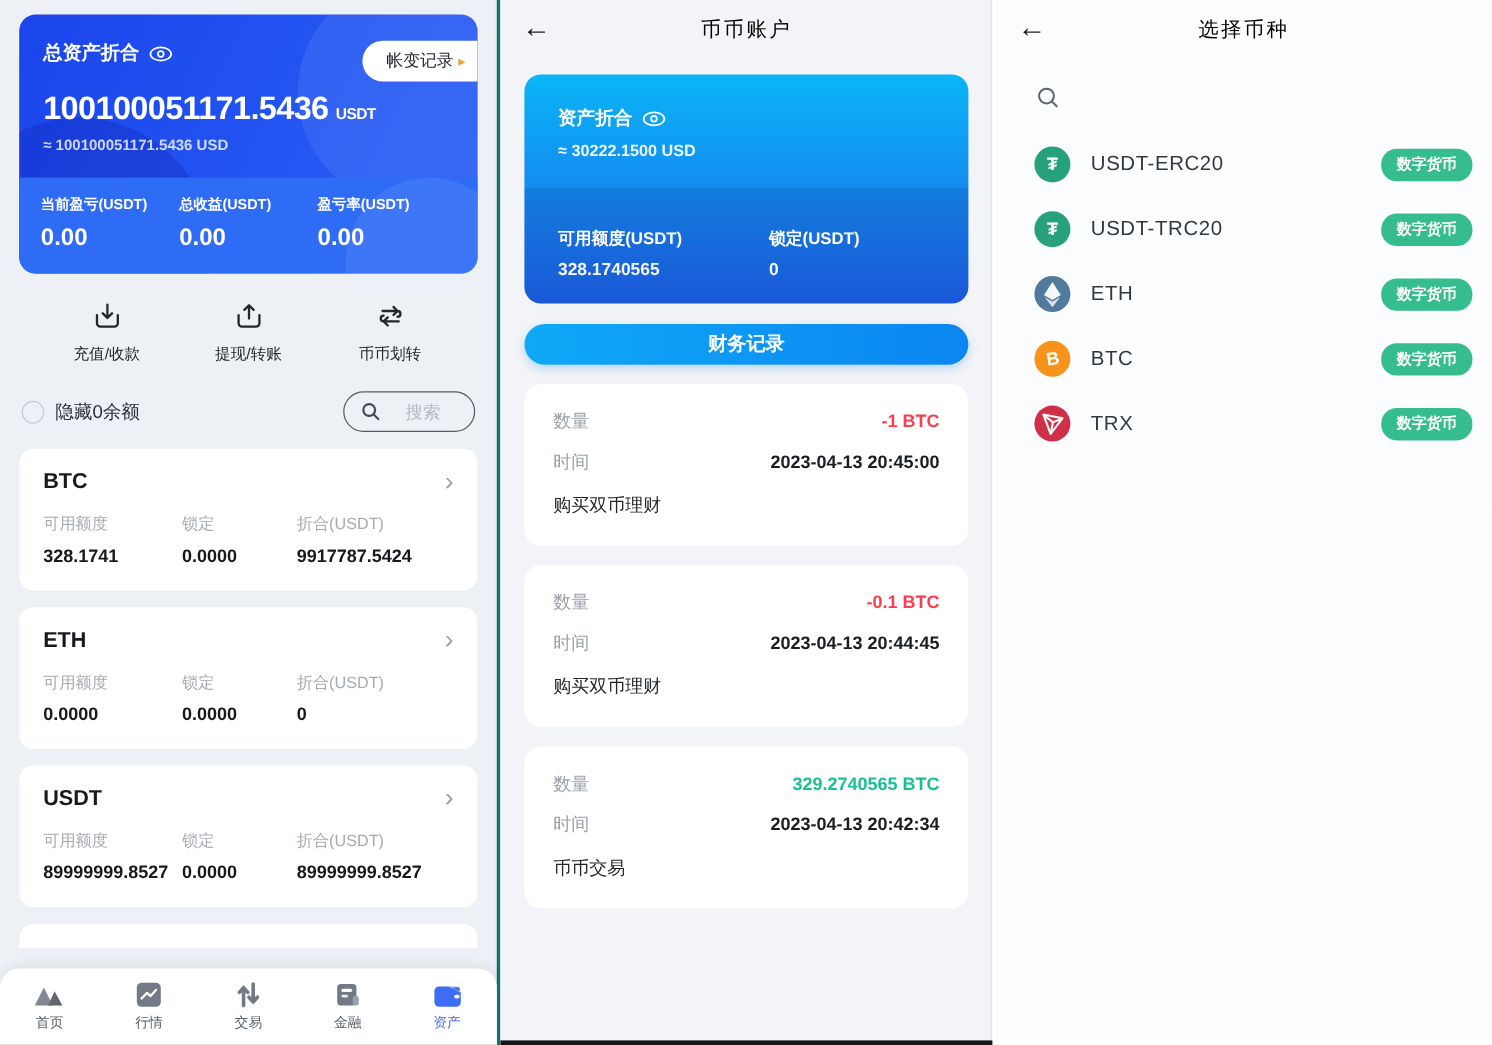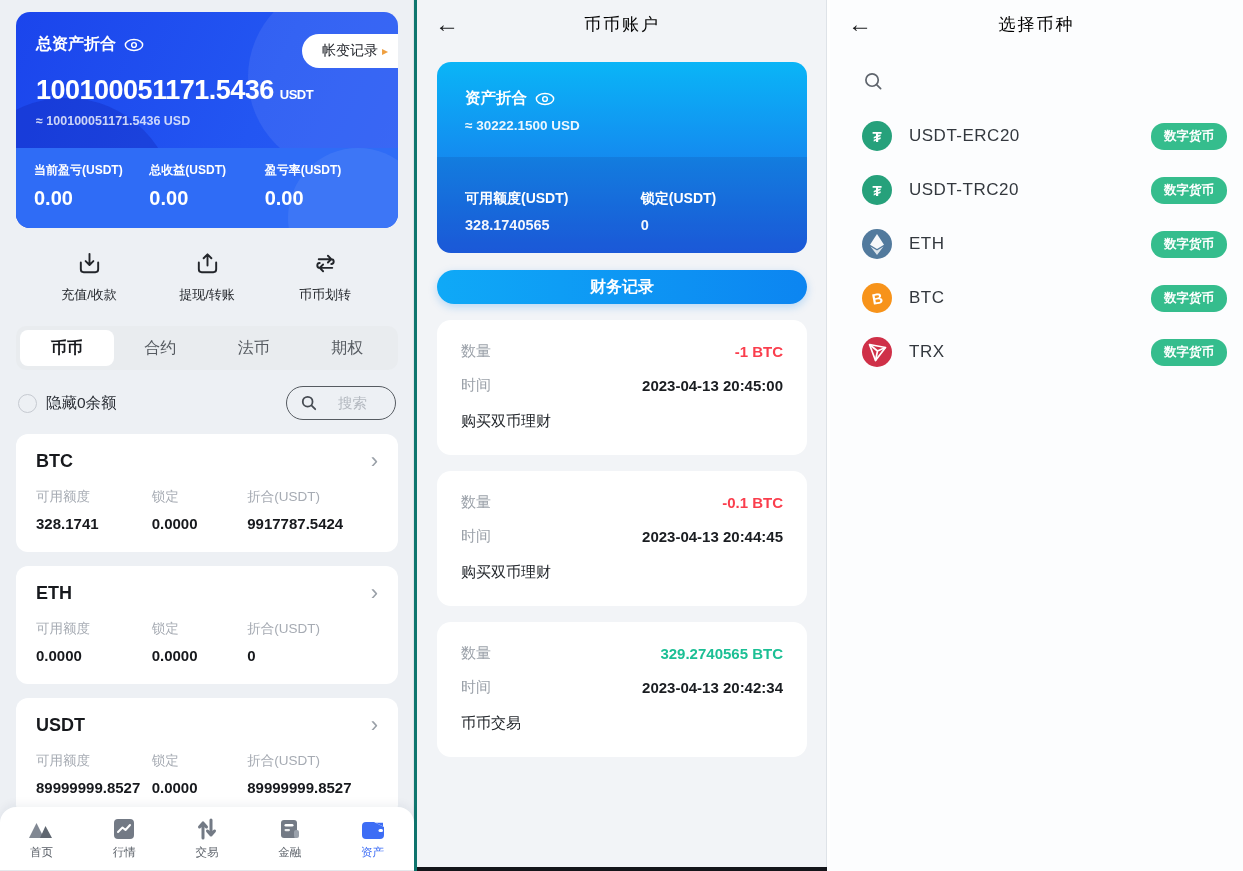--- a/index.html
+++ b/index.html
@@ -167,34 +167,20 @@
       </div>
       <div class="action">
         <svg viewBox="0 0 28 28">
           <path d="M7 9.5 h13 a2.5 2.5 0 0 1 0 5 M16.5 6 l3.5 3.5 -3.5 3.5"></path>
           <path d="M21 18.5 h-13 a2.5 2.5 0 0 1 0 -5 M11.5 15 l-3.5 3.5 3.5 3.5"></path>
         </svg>
         <span class="albl">币币划转</span>
       </div>
     </div>
 
-    <div class="tabs">
-      <div class="tab active">
-          <span>币币</span>
-        </div>
-      <div class="tab">
-          <span>合约</span>
-        </div>
-      <div class="tab">
-          <span>法币</span>
-        </div>
-      <div class="tab">
-          <span>期权</span>
-        </div>
-    </div>
 
     <div class="filter-row">
       <div class="hide-zero">
         <span class="radio"></span>
         <span>隐藏0余额</span>
       </div>
       <div class="search-pill">
         <svg viewBox="0 0 18 18">
           <circle cx="7.5" cy="7.5" r="5.5"></circle>
             <path d="M12 12 l4 4"></path>

